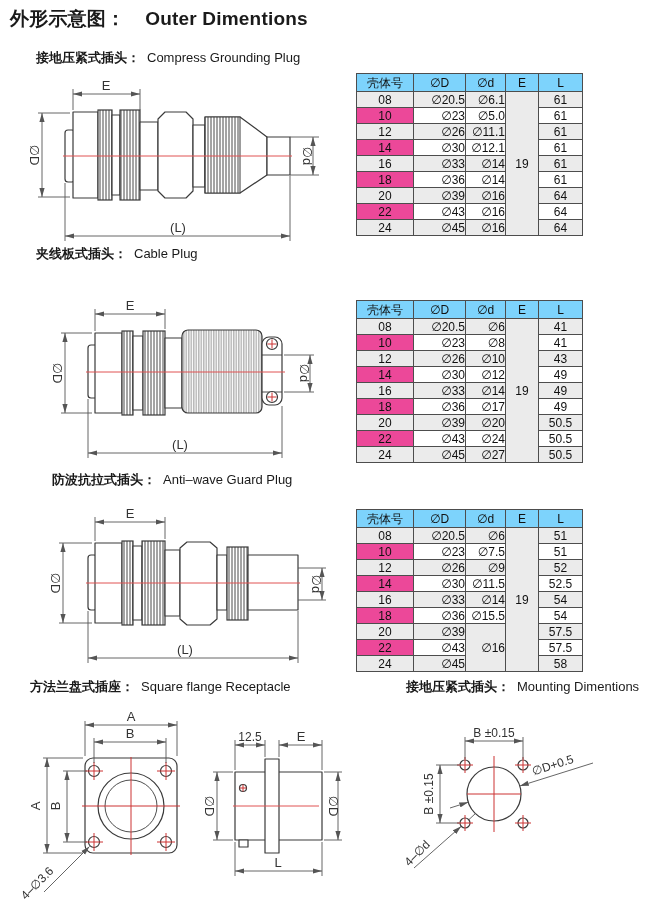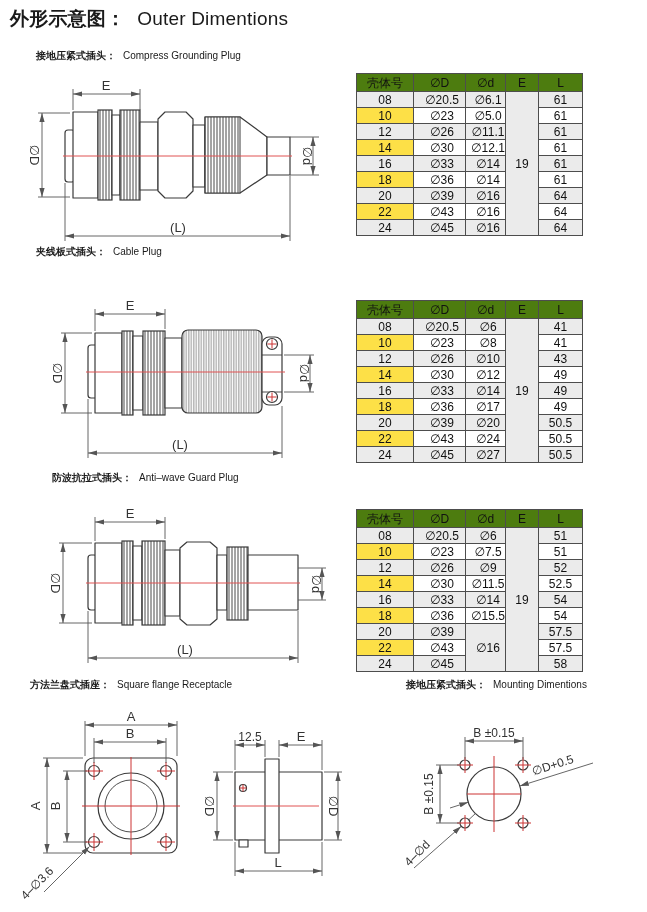--- a/index.html
+++ b/index.html
@@ -4,38 +4,38 @@
 <style>
   html,body{margin:0;padding:0}
   body{
     width:647px;height:912px;position:relative;background:#ffffff;
     font-family:"Liberation Sans","DejaVu Sans",sans-serif;color:#1a1a1a;
     overflow:hidden;
   }
   .abs{position:absolute}
   .title{font-size:19px;letter-spacing:0.2px;white-space:nowrap}
   .title .zh{font-weight:bold}
-  .title .en{font-weight:400;margin-left:12px}
-  .sec{font-size:10px;white-space:nowrap}
+  .title .en{font-weight:700;margin-left:20px}
+  .sec{font-size:13px;white-space:nowrap}
   .sec .zh{font-weight:bold}
   .sec .en{font-weight:400;margin-left:7px}
   table.dim-table{
     border-collapse:collapse;table-layout:fixed;width:226px;
     font-size:12px;color:#111;
   }
   .dim-table th,.dim-table td{
     border:1px solid #4d4d4d;padding:0;height:15px;line-height:1;
     text-align:center;font-weight:normal;background:#fff;
   }
-  .dim-table th{background:#4d7c0f;height:17px}
+  .dim-table th{background:#7dd3fc;height:17px}
   .dim-table tr.alt td{background:#ebebeb}
-  .dim-table td.shell{background:#fde047}
+  .dim-table td.shell{background:#ec4899}
   .dim-table td.ecell{background:#ebebeb}
   .dim-table td.dmerge{background:#f4f4f4}
-  .dim-table td.dval{text-align:center;padding-left:5px}
+  .dim-table td.dval{text-align:right;padding-left:5px}
   svg text{font-family:"Liberation Sans","DejaVu Sans",sans-serif;fill:#333}
   .dimtxt{font-size:13px}
   .dimtxt-sm{font-size:12px}
   .part{fill:#ffffff;stroke:#3a3a3a;stroke-width:1.2;stroke-linejoin:round}
   .thin{fill:none;stroke:#3a3a3a;stroke-width:0.9}
   .dimln{stroke:#555;stroke-width:0.9;fill:none}
   .ctr{stroke:#e05353;stroke-width:1;fill:none}
   .rcross{stroke:#cc3333;stroke-width:1;fill:none}
 </style>
 </head>

